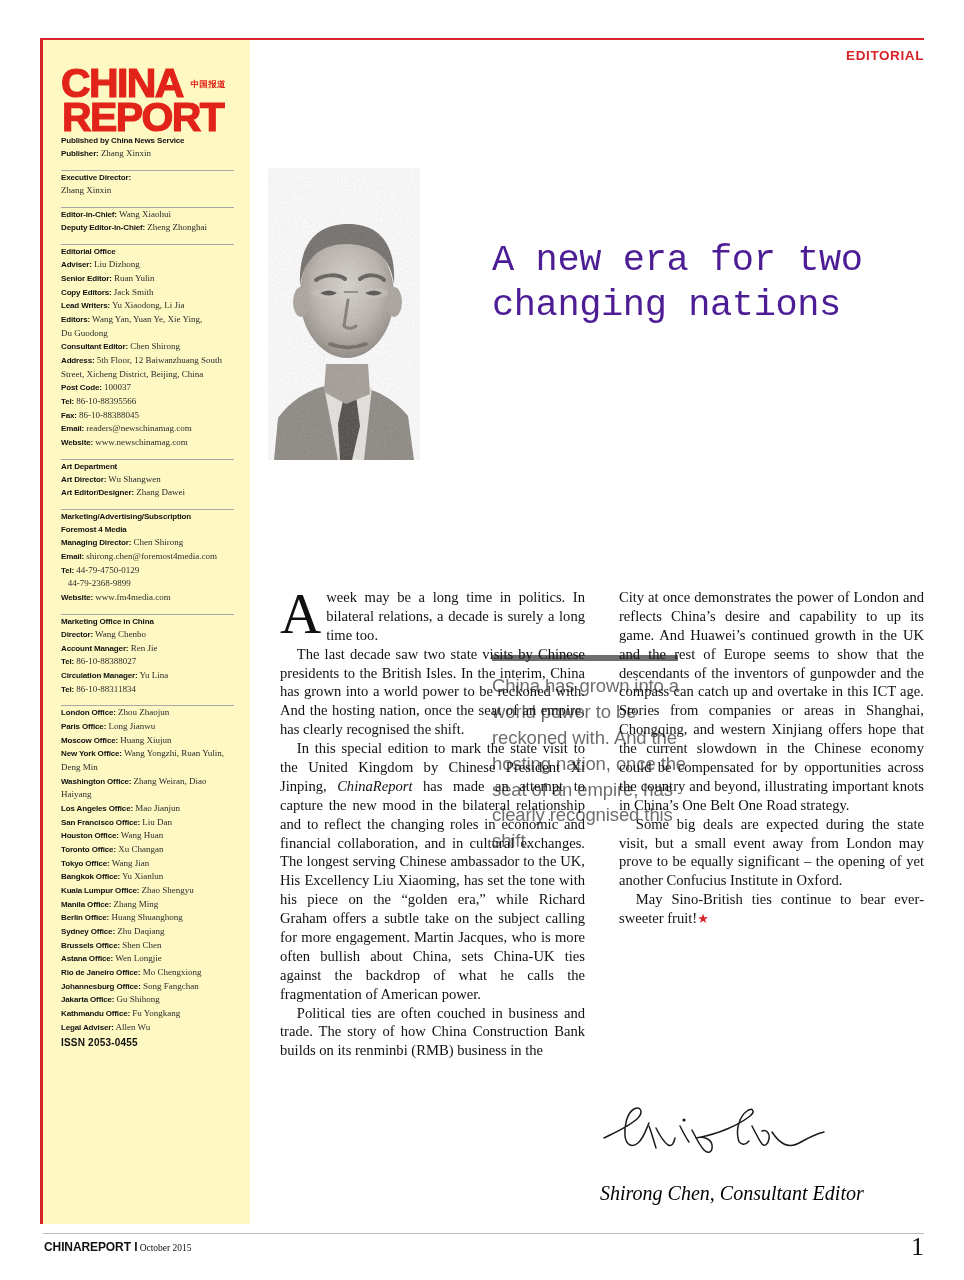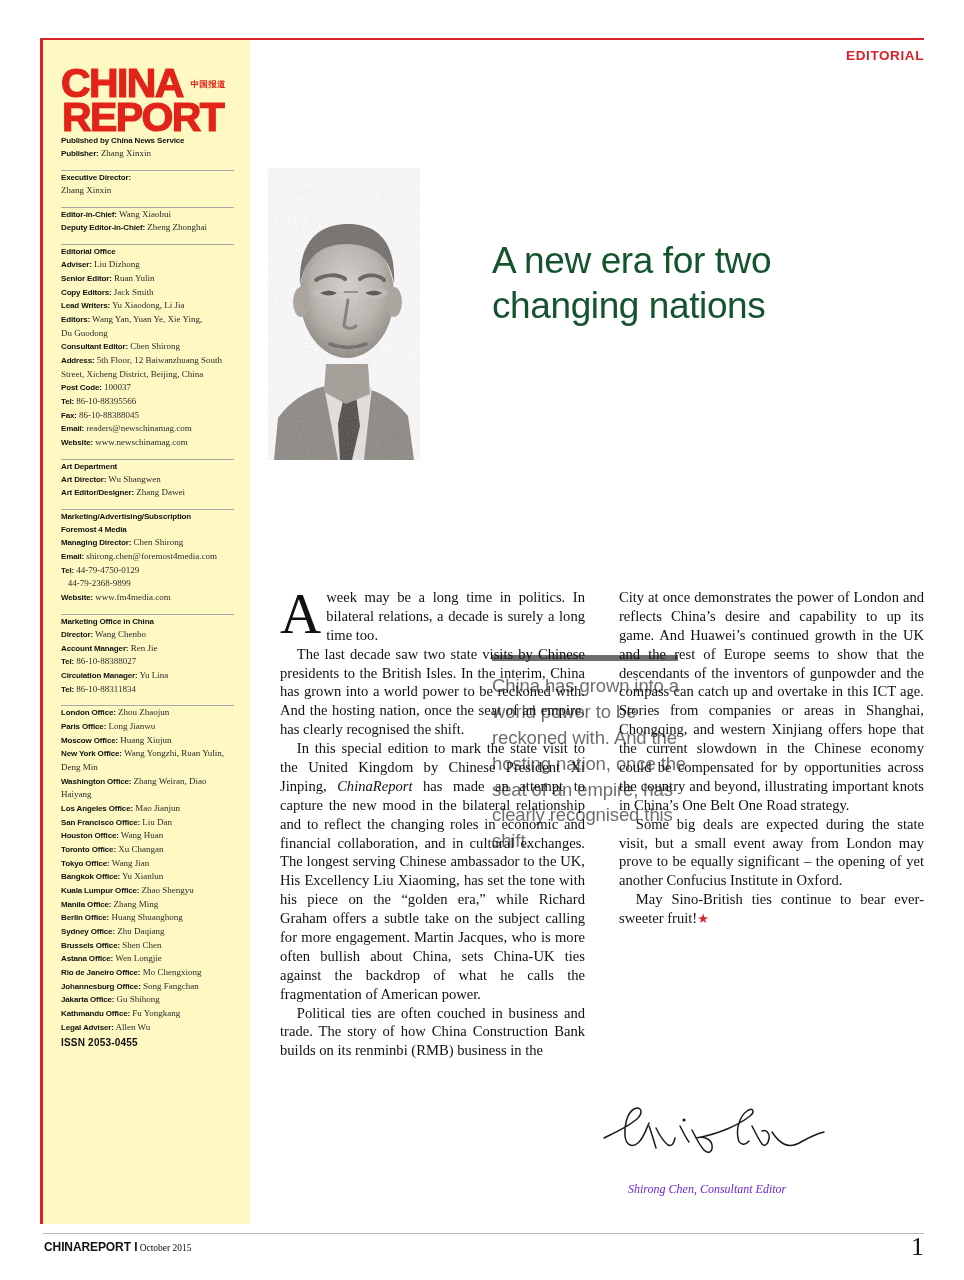--- a/index.html
+++ b/index.html
@@ -34,22 +34,22 @@
   .v{font-family:"Liberation Serif",serif;font-size:9px;color:#2b2b2b;}
   .issn{font-family:"Liberation Sans",sans-serif;font-weight:bold;font-size:10px;
         color:#111;margin-top:3px;letter-spacing:.2px;}
 
   
   .portrait{position:absolute;left:268px;top:168px;width:152px;height:292px;overflow:hidden;}
   .portrait svg{display:block;width:100%;height:100%;}
 
   
   .headline{position:absolute;left:492px;top:238px;width:430px;
-            font-family:Liberation Sans, sans-serif;font-weight:normal;
-            font-size:37px;line-height:1.22;color:#14532d;letter-spacing:-.4px;}
+            font-family:Liberation Mono, monospace;font-weight:normal;
+            font-size:37px;line-height:1.22;color:#4c1d95;letter-spacing:-.4px;}
 
   
   .body-area{position:absolute;left:280px;top:588px;width:644px;height:600px;}
   .col{position:absolute;top:0;width:305px;text-align:justify;
        font-size:14.6px;line-height:1.295;color:#111;
        font-family:"Liberation Serif",serif;hyphens:auto;}
   .col1{left:0;}
   .col2{left:339px;}
   .col p{margin:0;text-indent:1.15em;}
   .col p.first{text-indent:0;}
@@ -61,21 +61,21 @@
   .pullquote{position:absolute;left:492px;top:655px;width:196px;}
   .pq-bar{width:186px;height:6px;background:#6e6e6e;margin-bottom:12px;}
   .pq-text{font-family:"Liberation Sans",sans-serif;font-size:18.5px;line-height:1.40;
            color:#6e6e6e;letter-spacing:-.1px;}
 
   .star{color:#d8232a;font-size:13px;letter-spacing:0;}
 
   
   .signature{position:absolute;left:600px;top:1098px;width:230px;height:62px;}
   .signature svg{display:block;width:100%;height:100%;}
-  .byline{position:absolute;left:628px;top:1182px;font-style:italic;font-size:12px;color:#6d28d9;}
+  .byline{position:absolute;left:600px;top:1182px;font-style:italic;font-size:20px;color:#000000;}
 
   
   .foot-rule{position:absolute;left:43px;top:1233px;width:881px;height:1px;background:#b9b9b9;}
   .foot-left{position:absolute;left:44px;top:1240px;font-size:9px;color:#111;}
   .foot-left .fl-b{font-family:"Liberation Sans",sans-serif;font-weight:bold;font-size:12px;letter-spacing:-.1px;}
   .foot-left .fl-n{font-family:"Liberation Serif",serif;font-size:9.5px;}
   .pagenum{position:absolute;right:40px;top:1232px;font-size:26px;color:#111;
            font-family:"Liberation Serif",serif;}
 </style>
 </head>

